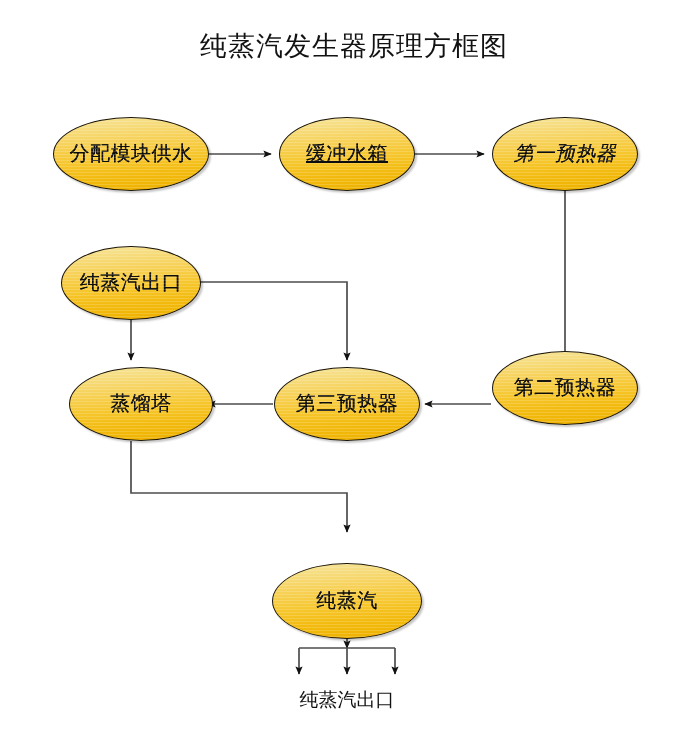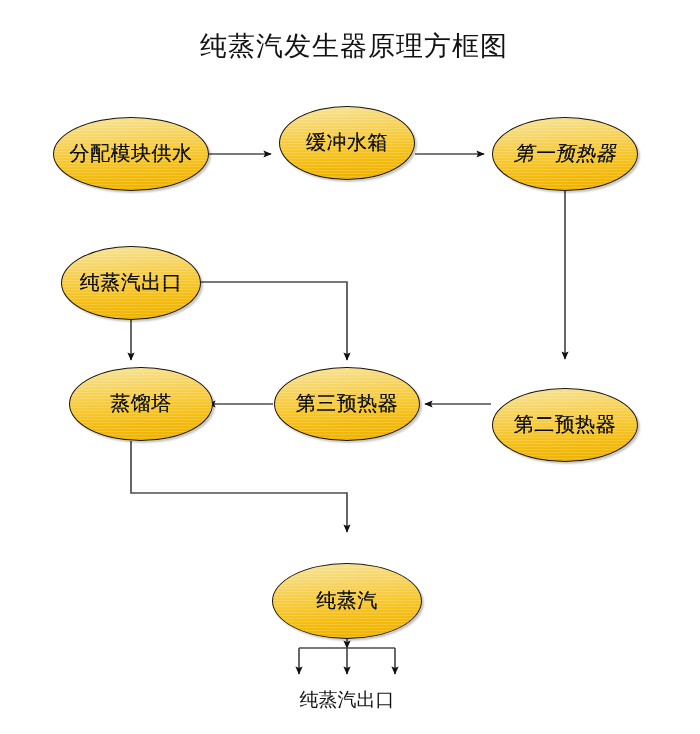--- a/index.html
+++ b/index.html
@@ -115,36 +115,36 @@
         <polyline points="395,648 395,674" fill="none" stroke="#4d4d4d" stroke-width="1.7" marker-end="url(#arrowhead)"></polyline>
       </g>
   </svg>
 
   <div class="title">纯蒸汽发生器原理方框图</div>
 
   <div id="node-layer">
       <div class="node" style="left: 53px; top: 117px; width: 156px; height: 74px; text-align: center;">
         <span>分配模块供水</span>
       </div>
-      <div class="node" style="left: 279px; top: 106px; width: 136px; height: 74px;">
+      <div class="node" style="left: 279px; top: 117px; width: 136px; height: 74px; text-decoration: underline;">
         <span>缓冲水箱</span>
       </div>
       <div class="node" style="left: 492px; top: 117px; width: 146px; height: 74px; font-style: italic;">
         <span>第一预热器</span>
       </div>
       <div class="node" style="left: 61px; top: 246px; width: 140px; height: 74px;">
         <span>纯蒸汽出口</span>
       </div>
       <div class="node" style="left: 69px; top: 367px; width: 144px; height: 74px;">
         <span>蒸馏塔</span>
       </div>
       <div class="node" style="left: 274px; top: 367px; width: 146px; height: 74px;">
         <span>第三预热器</span>
       </div>
-      <div class="node" style="left: 492px; top: 388px; width: 146px; height: 74px;">
+      <div class="node" style="left: 492px; top: 351px; width: 146px; height: 74px;">
         <span>第二预热器</span>
       </div>
       <div class="node" style="left: 272px; top: 563px; width: 150px; height: 76px;">
         <span>纯蒸汽</span>
       </div>
     </div>
 
   <div class="outlet-label" style="left: 0px; width: 700px; top: 687px; transform: translateX(-3px);">纯蒸汽出口</div>
 
 </div>

